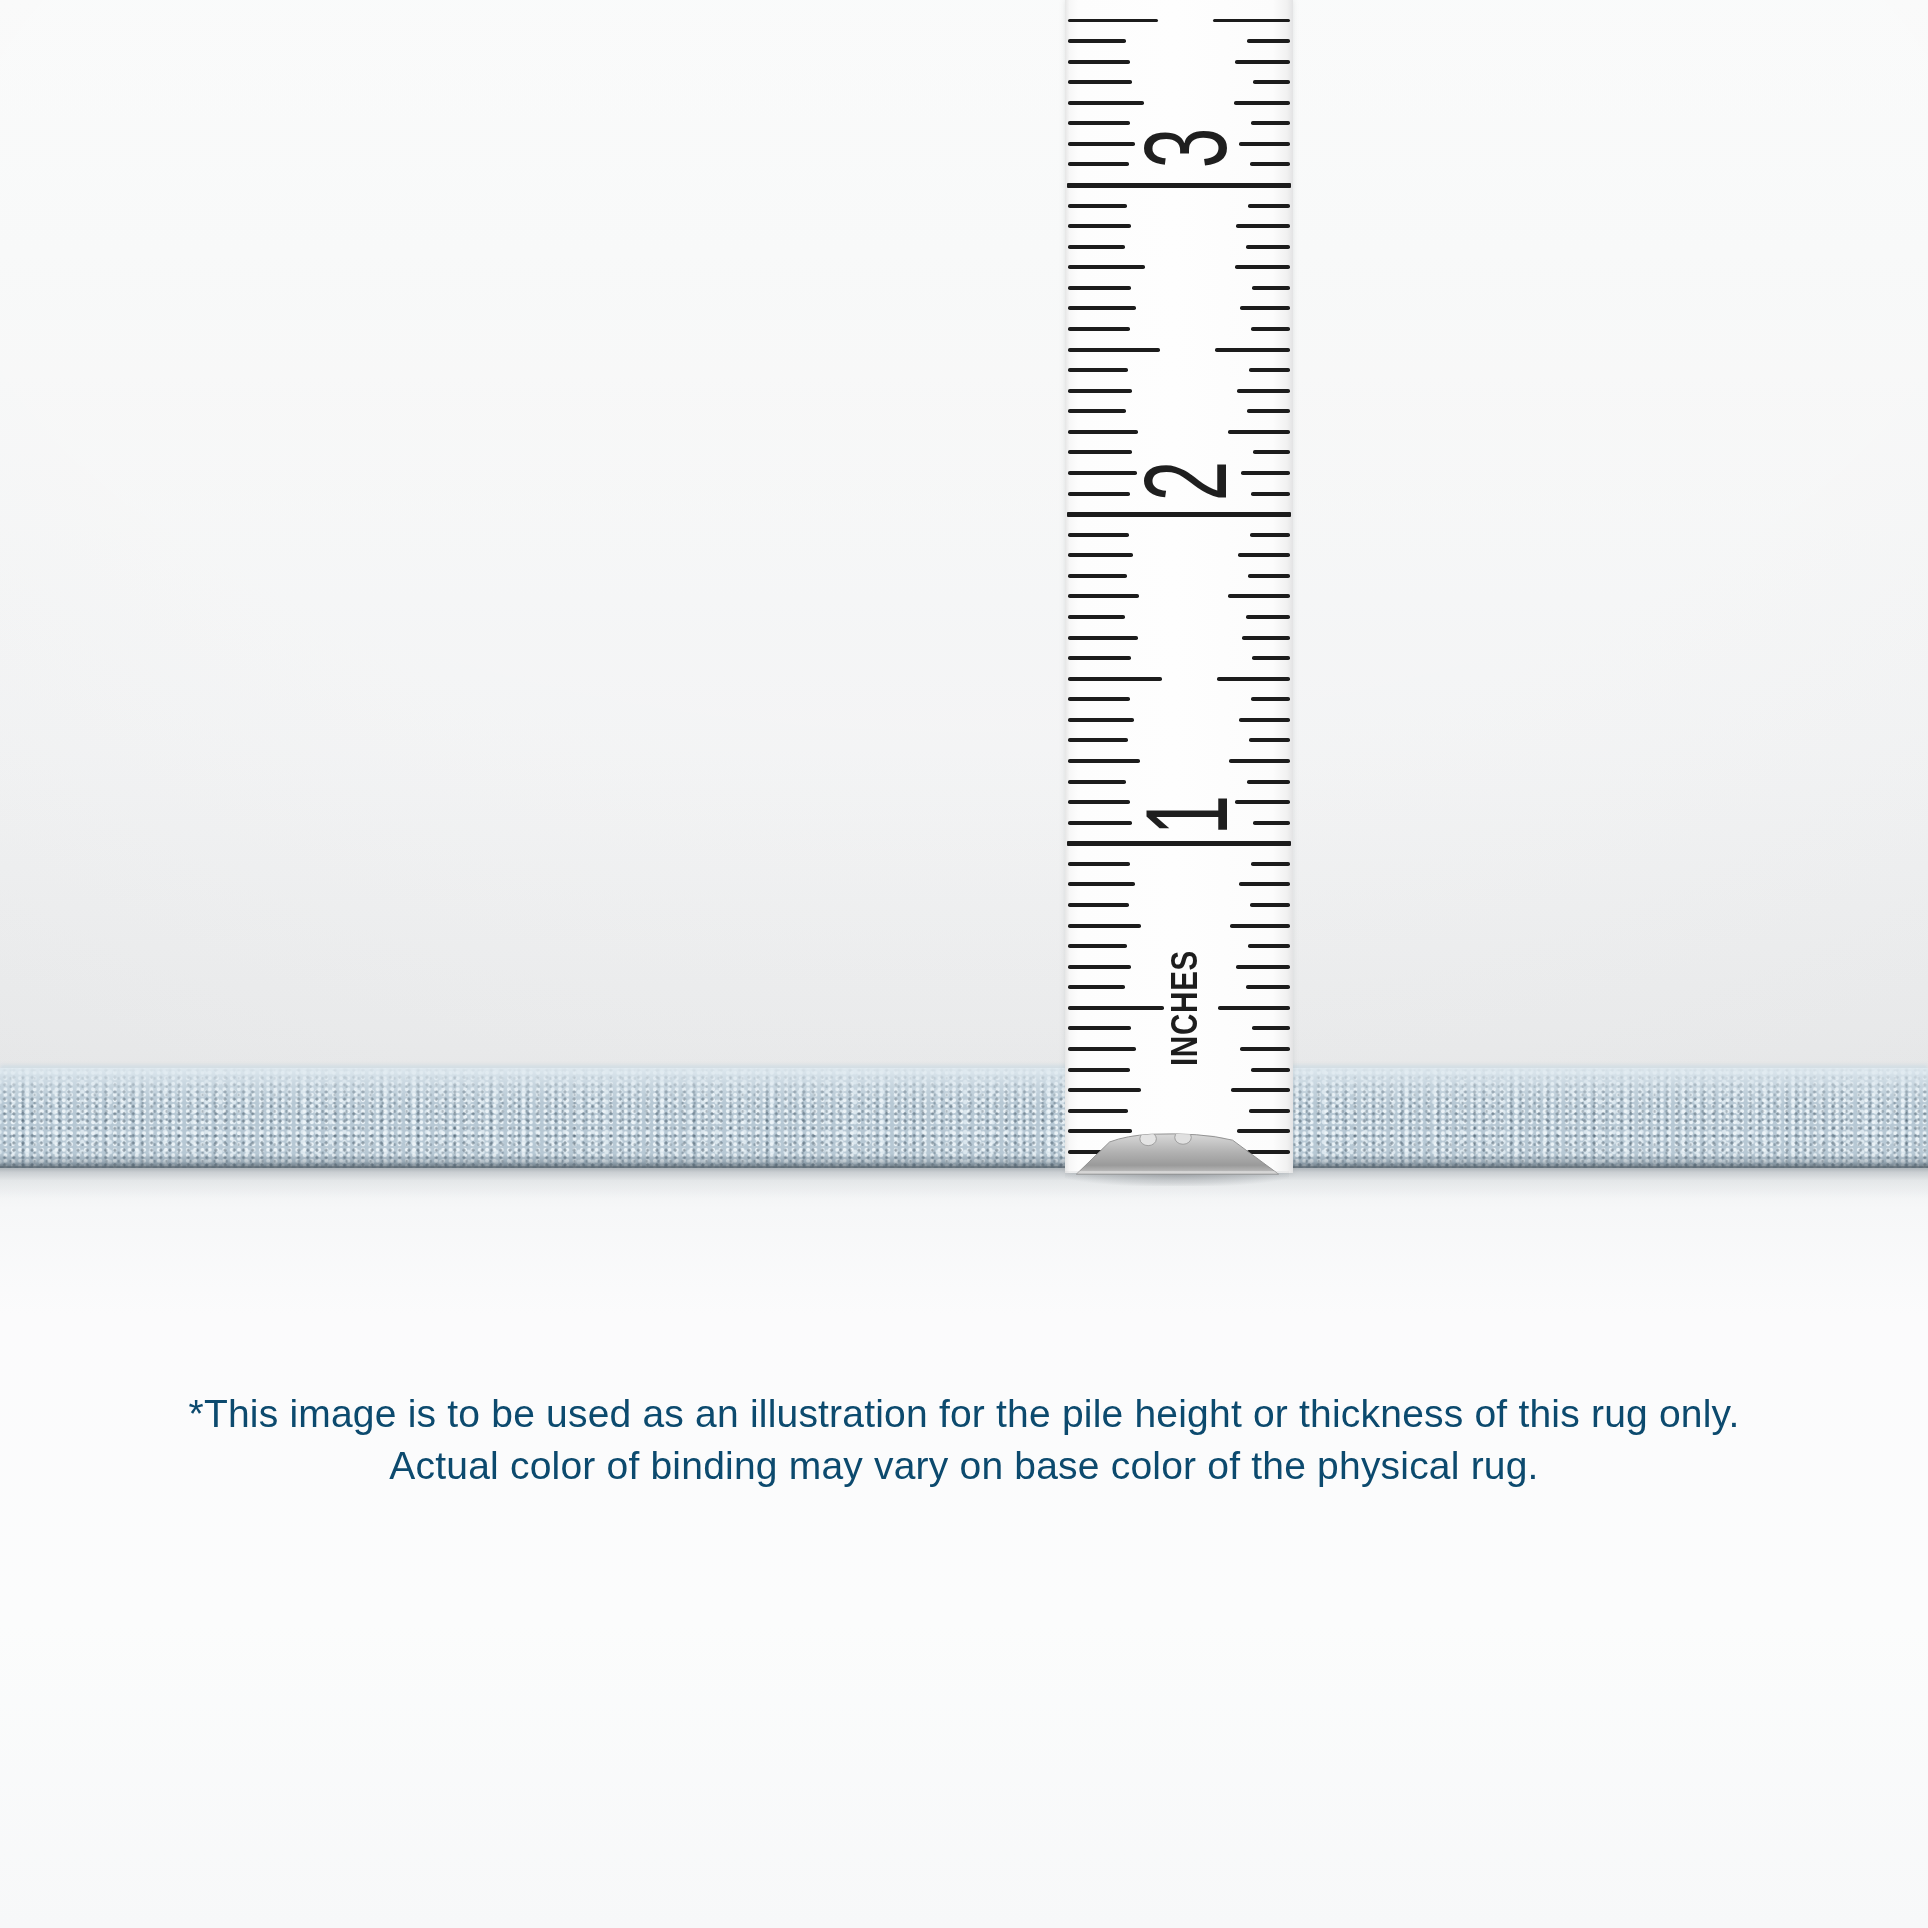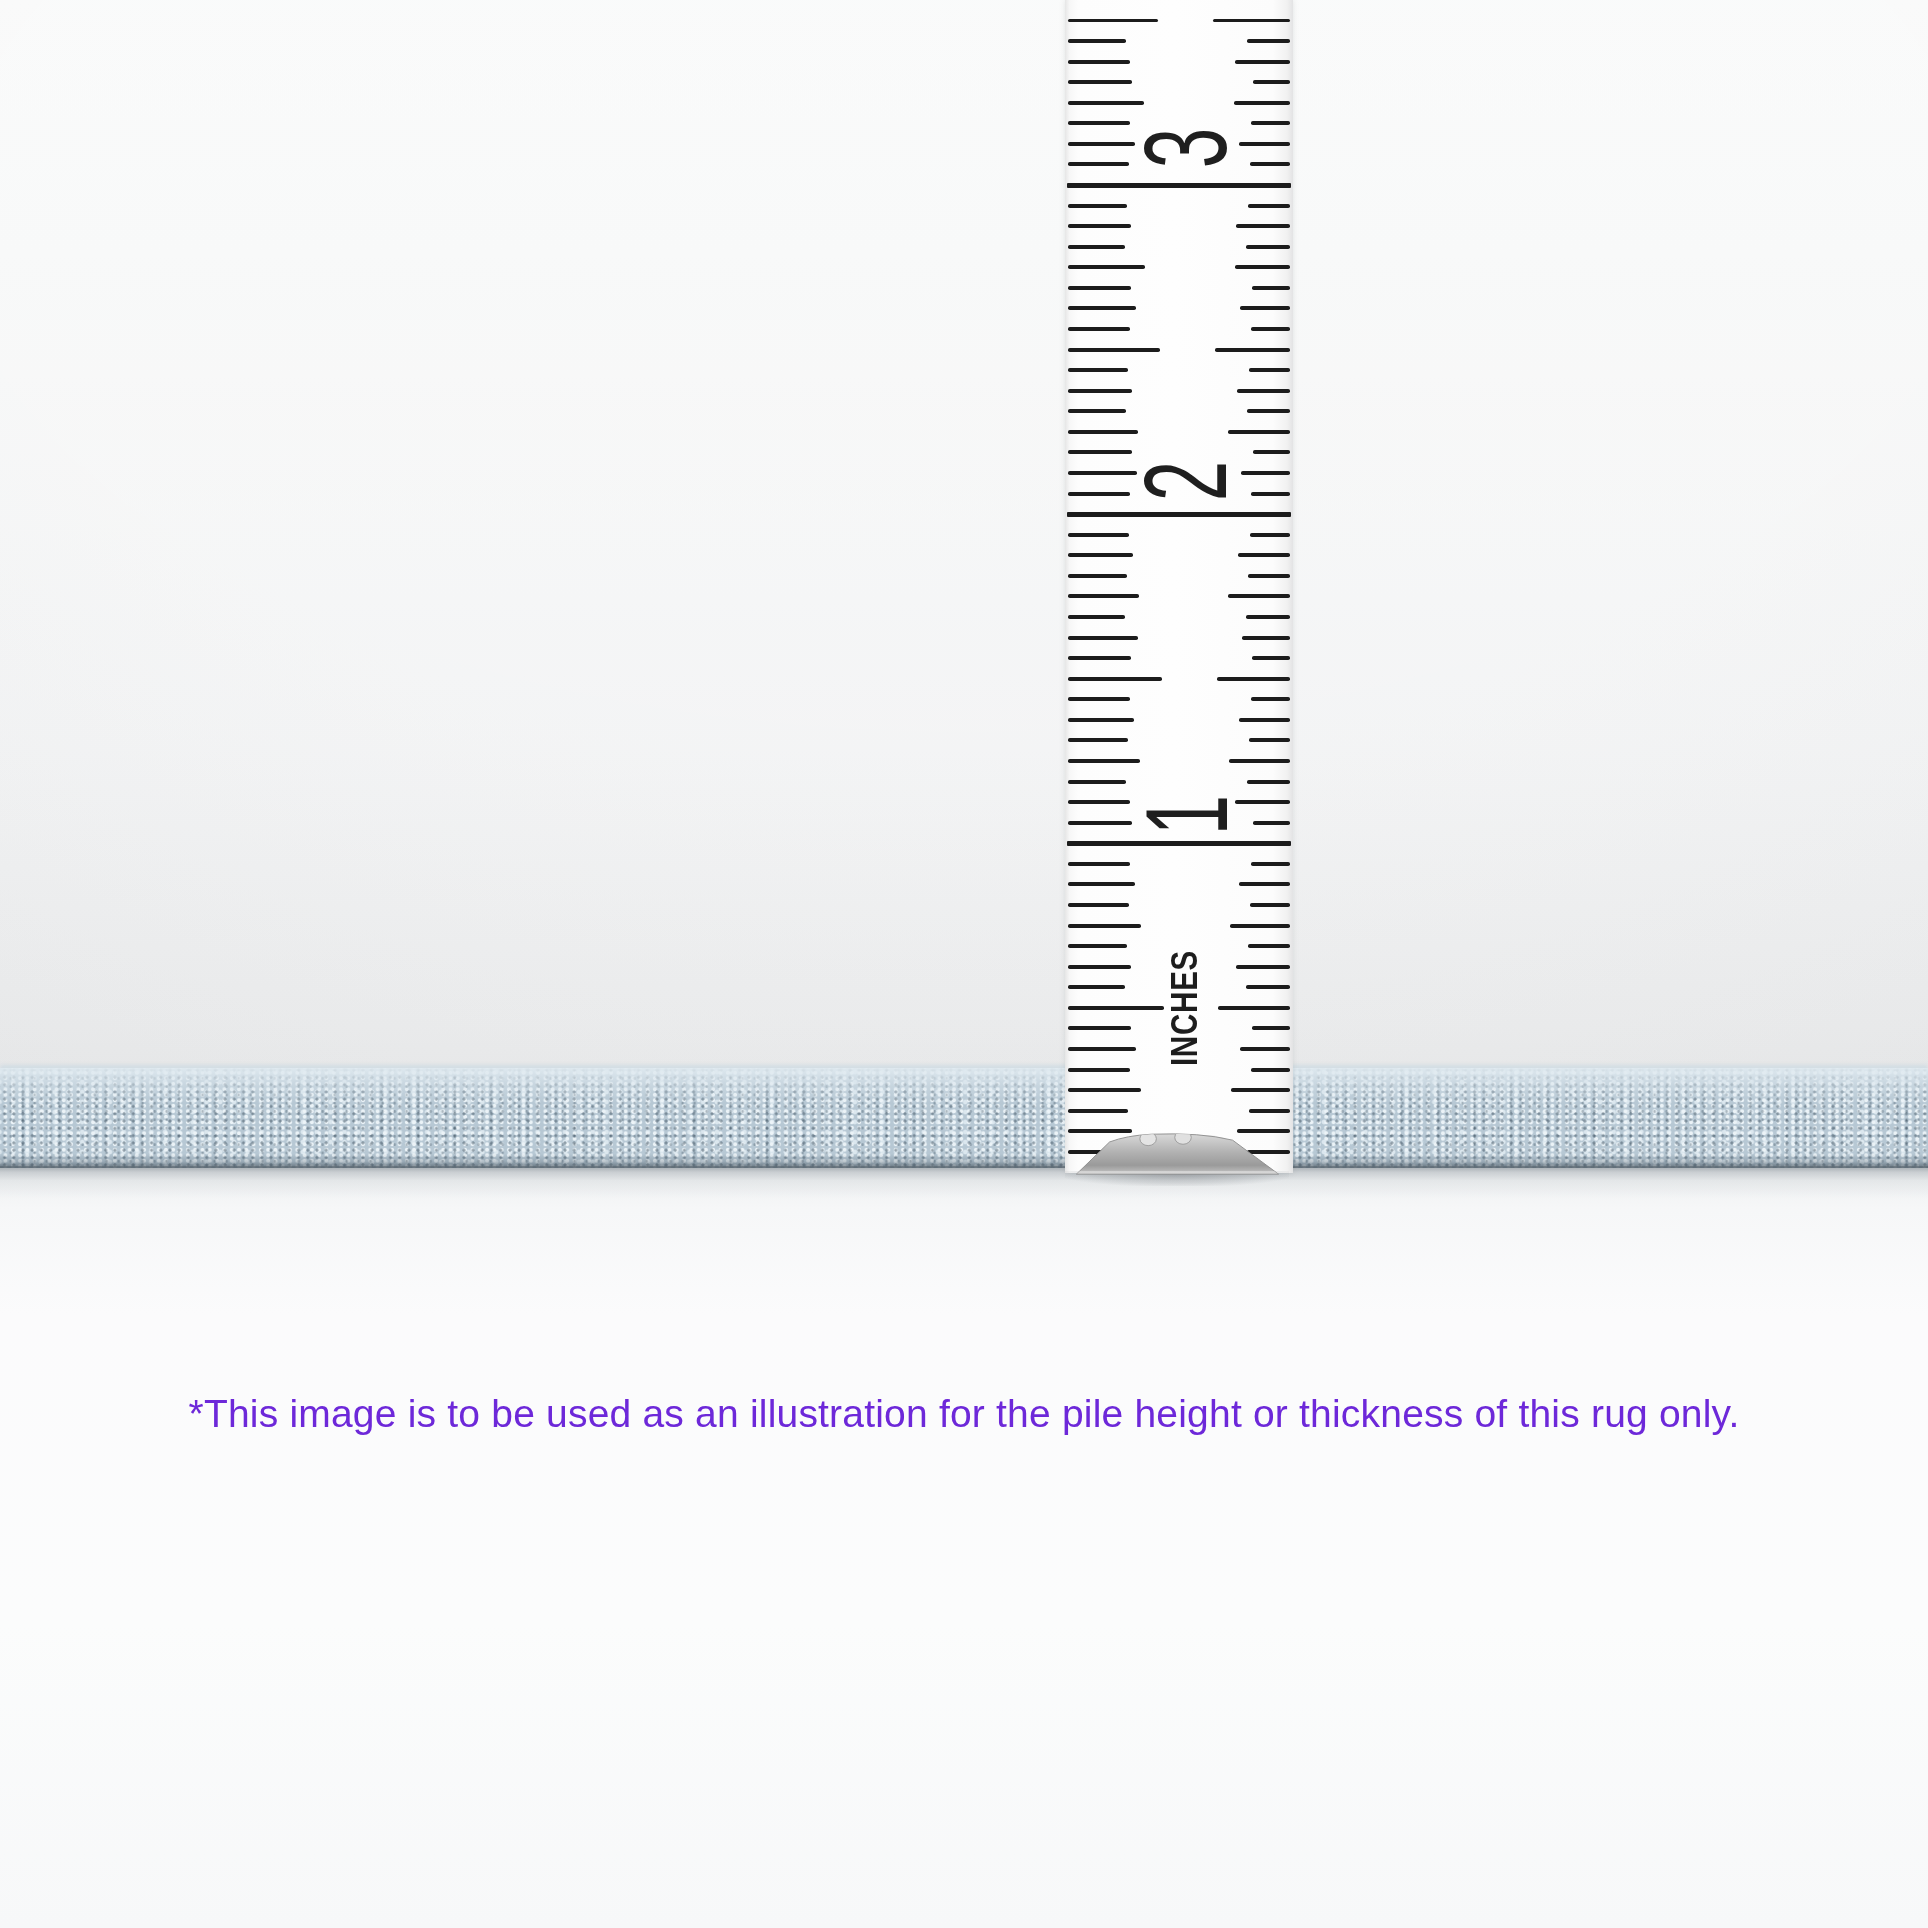--- a/index.html
+++ b/index.html
@@ -162,21 +162,21 @@
       rgba(95,102,108,0.16) 55%,
       rgba(110,116,122,0.0) 78%);
   }
 
   
   .disclaimer {
     position: absolute;
     left: 0; top: 1388px;
     width: 1928px;
     text-align: center;
-    color: #6d28d9;
+    color: #0c4a6e;
     font-size: 39px;
     line-height: 52px;
     letter-spacing: 0.2px;
   }
   .disclaimer p { margin: 0; }
 </style>
 </head>
 <body>
 
 <div class="stage">
@@ -323,16 +323,17 @@
     <path d="M 6 48 L 42 13 Q 60 6 88 4.5 Q 142 2.5 176 11 L 226 48 Z" fill="url(#metalGrad)" stroke="#8d8d8d" stroke-width="1"></path>
     <g clip-path="url(#tipClip)">
       <ellipse cx="84" cy="9.5" rx="9" ry="7.5" fill="#e4e4e4" stroke="#9a9a9a" stroke-width="1"></ellipse>
       <ellipse cx="122" cy="8" rx="9" ry="7.5" fill="#e0e0e0" stroke="#9a9a9a" stroke-width="1"></ellipse>
       <rect x="6" y="44.5" width="220" height="3" fill="rgba(255,255,255,0.38)"></rect>
     </g>
   </svg>
 
   <div class="disclaimer">
     <p>*This image is to be used as an illustration for the pile height or thickness of this rug only.</p>
+    <p>Actual color of binding may vary on base color of the physical rug.</p>
   </div>
 
 </div>
 
 
 </body></html>

